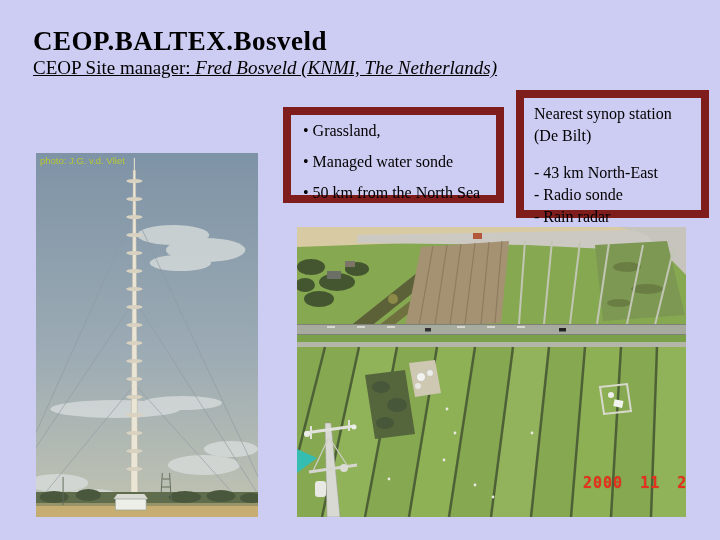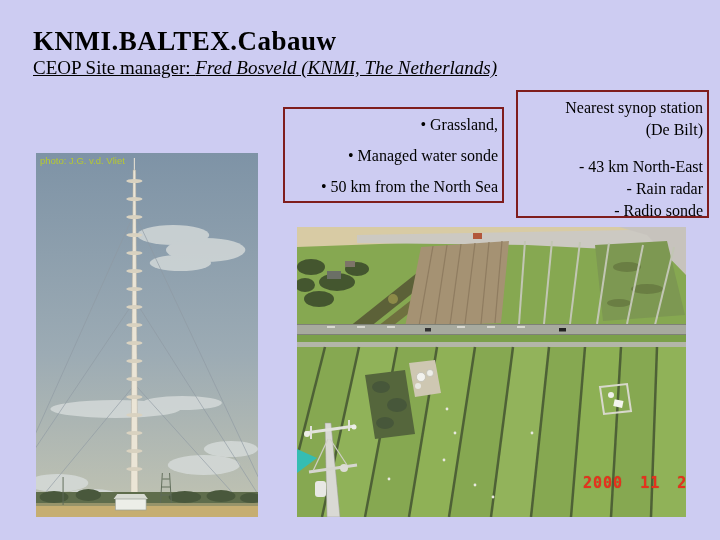--- a/index.html
+++ b/index.html
@@ -32,54 +32,54 @@
     font-size:9.5px;color:#b6c832;white-space:nowrap;
   }
   .date-stamp{
     position:absolute;left:286px;top:247px;
     font-family:"DejaVu Sans Mono", monospace;
     font-size:15px;font-weight:bold;color:#e5321e;
     word-spacing:7px;letter-spacing:1px;white-space:nowrap;
     text-shadow:0 0 1px rgba(160,30,10,.6);
   }
   .txt-box{
-    position:absolute;border:2px solid #7f1d1d;box-sizing:border-box;
-    font-size:16px;background:transparent;text-align:right;
+    position:absolute;border:8px solid #7f1d1d;box-sizing:border-box;
+    font-size:16px;background:transparent;
   }
   .info-box{
     left:283px;top:107px;width:221px;height:96px;
     padding:7px 4px 12px 12px;
   }
   .info-box .bullet-line{margin:0 0 13px 0;white-space:nowrap;}
   .synop-box{
     left:516px;top:90px;width:193px;height:128px;
     padding:5px 4px 0 10px;line-height:22px;
   }
   .synop-box .gap{height:15px;}
   .synop-box div{white-space:nowrap;}
 </style>
 </head>
 <body>
 
-<div class="slide-title">KNMI.BALTEX.Cabauw</div>
+<div class="slide-title">CEOP.BALTEX.Bosveld</div>
 <div class="slide-subtitle"><span>CEOP Site manager: </span><span class="mgr-name">Fred Bosveld (KNMI, The Netherlands)</span></div>
 
 <div class="txt-box info-box">
   <div class="bullet-line">• Grassland,</div>
   <div class="bullet-line">• Managed water sonde</div>
   <div class="bullet-line">• 50 km from the North Sea</div>
 </div>
 
 <div class="txt-box synop-box">
   <div>Nearest synop station</div>
   <div>(De Bilt)</div>
   <div class="gap"></div>
   <div>- 43 km North-East</div>
+  <div>- Radio sonde</div>
   <div>- Rain radar</div>
-  <div>- Radio sonde</div>
 </div>
 
 <div class="photo tower-photo">
   <svg viewBox="0 0 246 364" preserveAspectRatio="none">
     <defs>
       <linearGradient id="sky" x1="0" y1="0" x2="0" y2="1">
         <stop offset="0" stop-color="#7e93a6"></stop>
         <stop offset="0.55" stop-color="#9cabb4"></stop>
         <stop offset="0.93" stop-color="#bcc0b2"></stop>
         <stop offset="1" stop-color="#c4c2ae"></stop>

